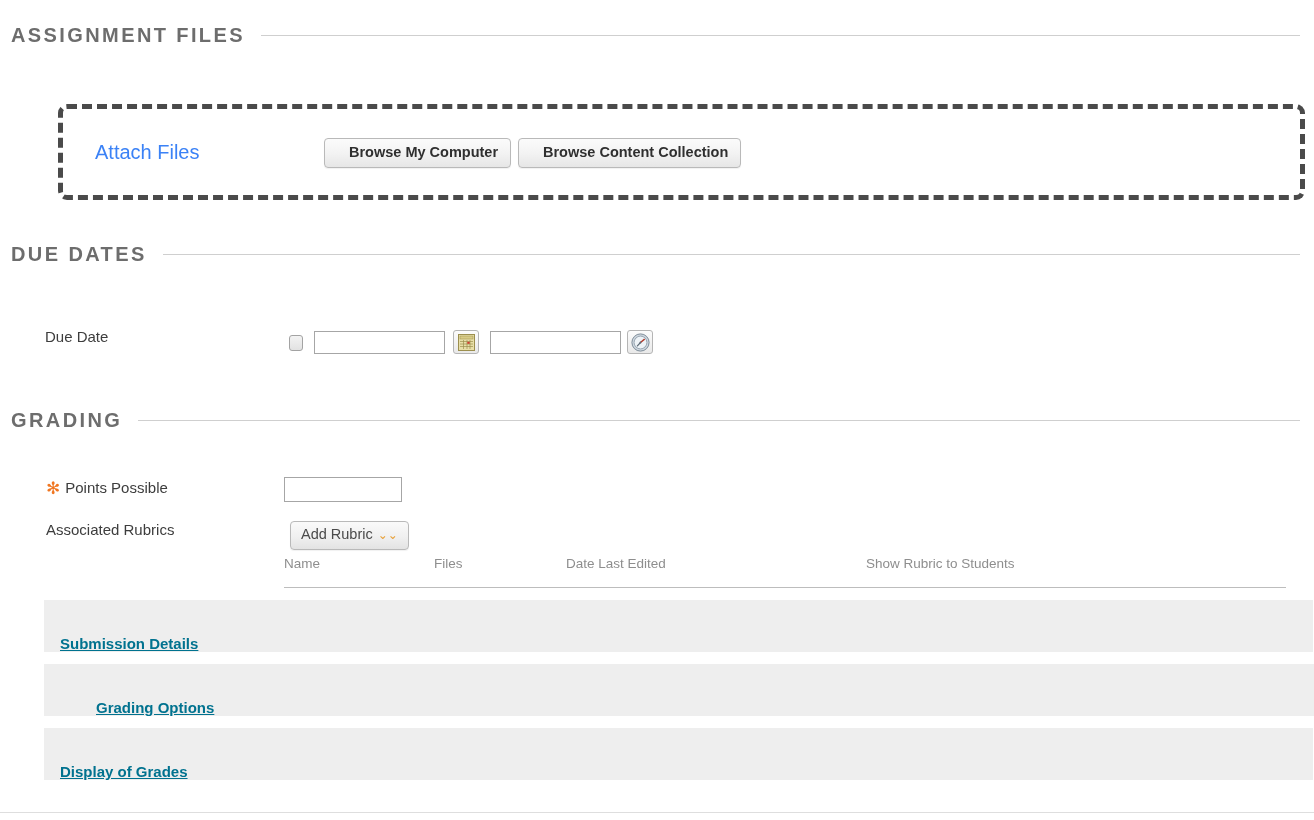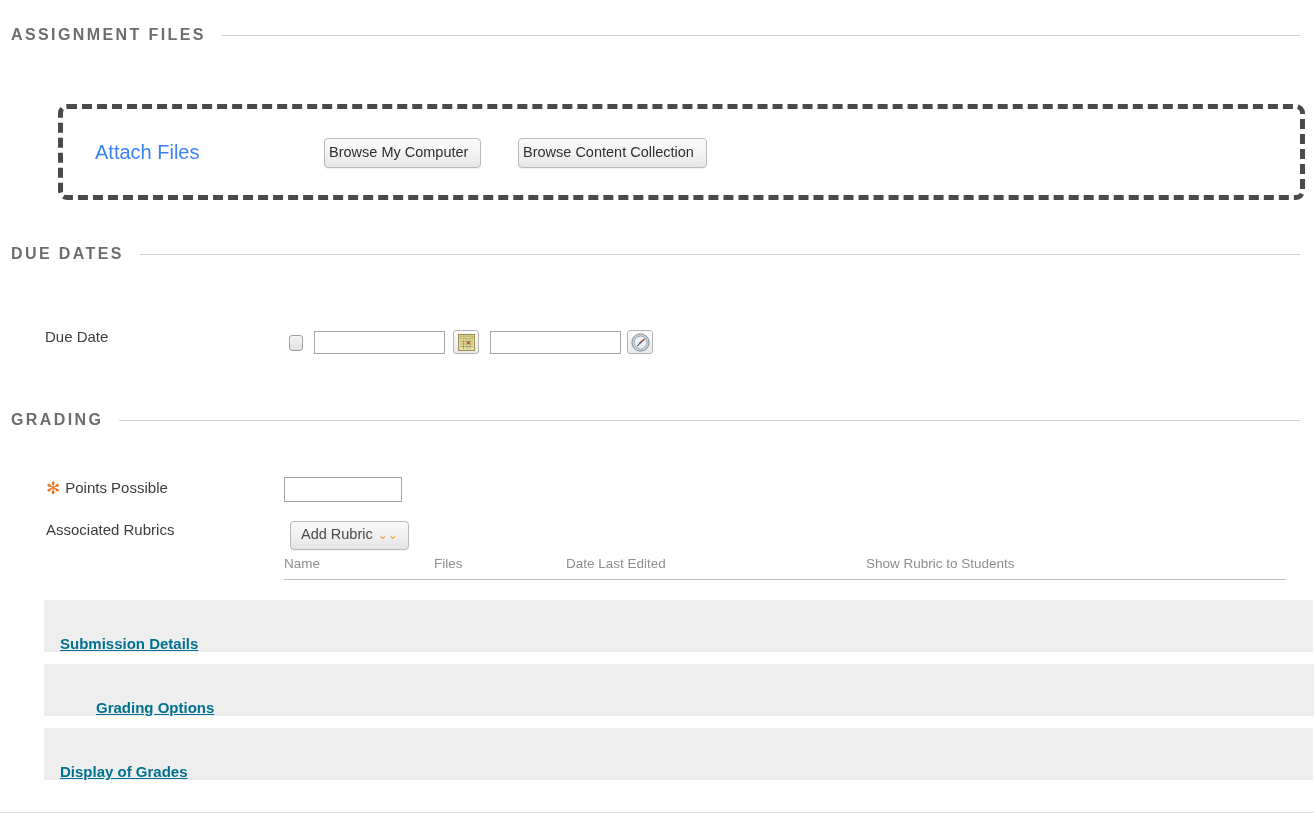--- a/index.html
+++ b/index.html
@@ -19,21 +19,21 @@
   
   .section-header {
     position: absolute;
     left: 0;
     width: 1300px;
     display: flex;
     align-items: center;
     height: 20px;
   }
   .section-header .sh-title {
-    font-size: 16px;
+    font-size: 20px;
     font-weight: bold;
     color: #6d6d6d;
     letter-spacing: 2.4px;
     text-transform: uppercase;
     white-space: nowrap;
     padding-left: 11px;
   }
   .section-header .sh-rule {
     flex: 1 1 auto;
     height: 1px;
@@ -62,22 +62,22 @@
 
   
   .bb-btn {
     display: inline-block;
     box-sizing: border-box;
     background: linear-gradient(to bottom, #fbfbfb 0%, #f3f3f3 50%, #e6e6e6 100%);
     border: 1px solid #b9b9b9;
     border-radius: 4px;
     color: #2f2f2f;
     font-size: 14.5px;
-    font-weight: normal;
-    padding: 6px 12px 7px 4px;
+    font-weight: bold;
+    padding: 6px 12px 7px 24px;
     line-height: 15px;
     white-space: nowrap;
     cursor: pointer;
     box-shadow: 0 1px 1px rgba(0,0,0,0.06);
   }
   .btn-browse-computer {
     position: absolute;
     left: 324px;
     top: 138px;
   }
@@ -167,21 +167,21 @@
     left: 284px;
     top: 556px;
     width: 1002px;
     border-collapse: collapse;
   }
   .rubric-table th {
     text-align: left;
     font-size: 13.5px;
     font-weight: normal;
     color: #8e8e8e;
-    padding: 0 0 8px 0;
+    padding: 0 0 16px 0;
     border-bottom: 1px solid #bdbdbd;
     white-space: nowrap;
   }
 
   
   .collapse-bar {
     position: absolute;
     left: 44px;
     width: 1269px;
     height: 52px;

